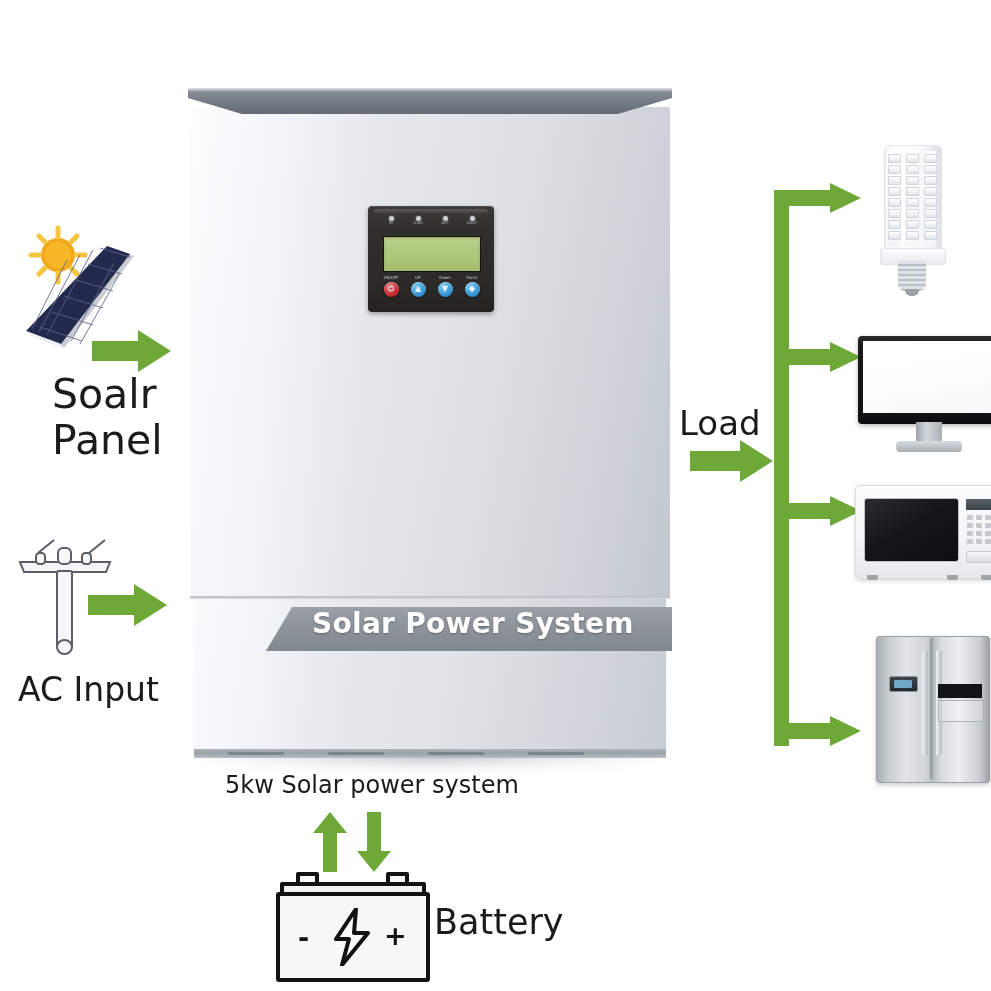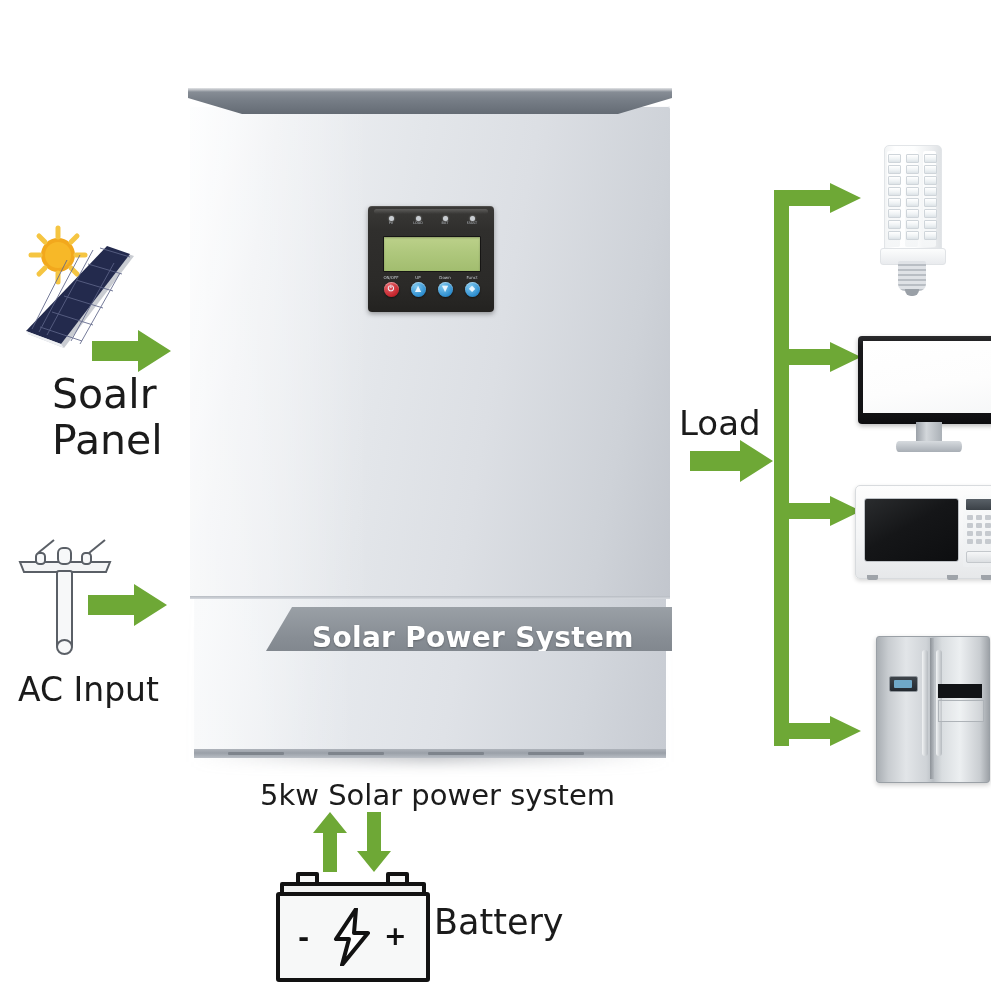--- a/index.html
+++ b/index.html
@@ -64,21 +64,21 @@
     position:absolute;left:6px;top:661px;width:472px;height:9px;
     background:linear-gradient(180deg,#aeb3ba 0%,#9aa0a8 45%,#b9bec5 100%);
   }
   .vent{position:absolute;top:664px;height:3px;background:#7e848c;border-radius:1px;}
 
   
   .banner{
     position:absolute;left:78px;top:519px;width:406px;height:60px;
     background:linear-gradient(180deg,#9aa0a6 0%,#878d94 52%,#7b8188 100%);
     clip-path:polygon(26px 0,406px 0,406px 44px,0 44px);
-    display:flex;align-items:center;
+    display:flex;
   }
   .banner span{
     margin-left:46px;color:#ffffff;font-size:28px;font-weight:700;
     letter-spacing:.3px;text-shadow:0 1px 2px rgba(0,0,0,.30);
     font-family:"DejaVu Sans","Liberation Sans",sans-serif;
   }
 
   
   .panel{
     position:absolute;left:180px;top:118px;width:126px;height:106px;
@@ -498,21 +498,21 @@
     <div class="fr-gap"></div>
     <div class="fr-handle" style="left:46px;"></div>
     <div class="fr-handle" style="left:60px;"></div>
     <div class="fr-disp">
       <div class="fr-disp-in"></div>
     </div>
     <div class="fr-band"></div>
     <div class="fr-drawer"></div>
   </div>
 
-  <div class="lbl" style="left:260px;top:772px;font-size:29px;margin-top:7px;">5kw Solar power system</div>
+  <div class="lbl" style="left:225px;top:772px;font-size:24px;">5kw Solar power system</div>
 
   <div class="garrow" style="left:313px;top:812px;">
     <svg width="34" height="60" viewBox="0 0 34 60">
       <polygon points="17,0 34,21 24,21 24,60 10,60 10,21 0,21" fill="#6ea836"></polygon>
     </svg>
   </div>
   <div class="garrow" style="left:357px;top:812px;">
     <svg width="34" height="60" viewBox="0 0 34 60">
       <polygon points="10,0 24,0 24,39 34,39 17,60 0,39 10,39" fill="#6ea836"></polygon>
     </svg>

